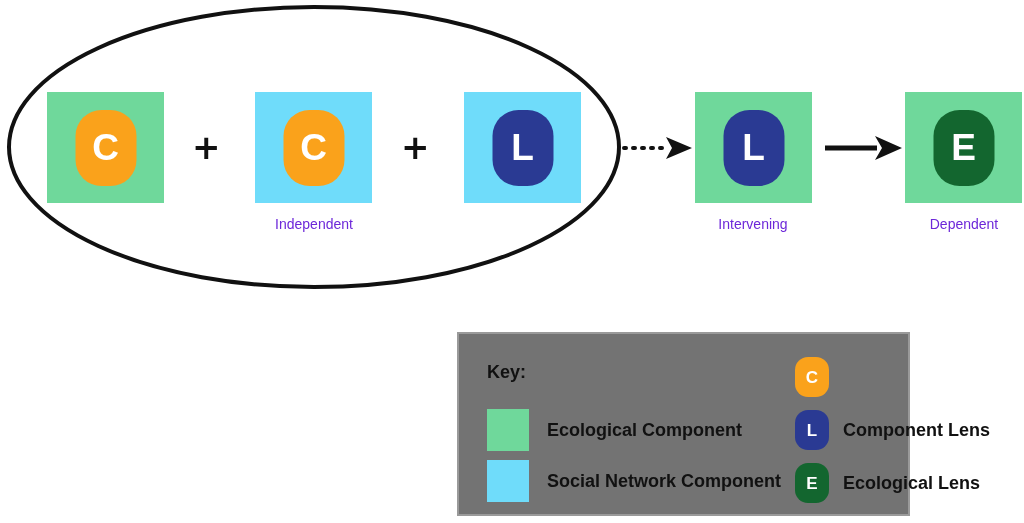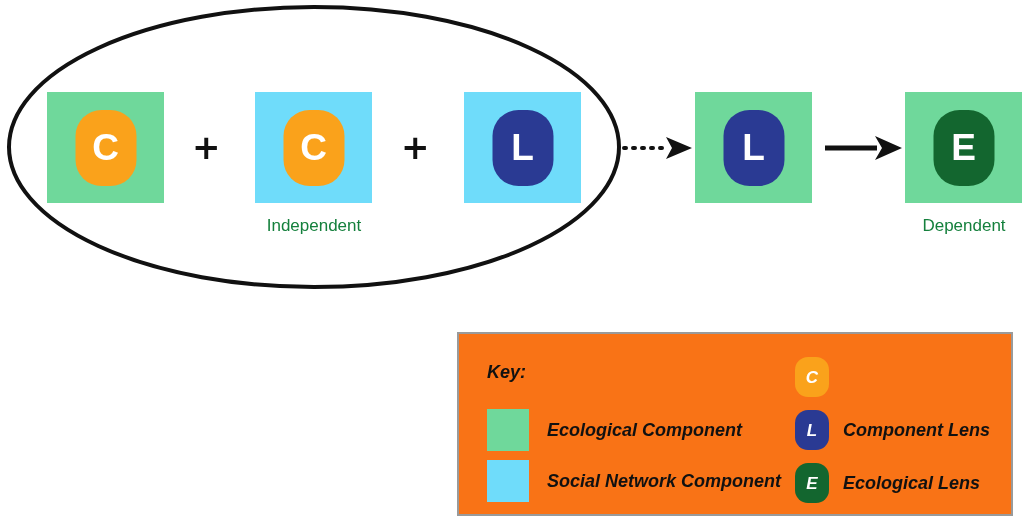--- a/index.html
+++ b/index.html
@@ -64,40 +64,39 @@
     font-size: 34px;
     font-weight: bold;
     color: #111111;
     line-height: 1;
     font-family: "DejaVu Sans", sans-serif;
   }
 
   
   .row-label {
     position: absolute;
-    font-size: 17px;
-    color: #15803d;
+    font-size: 14px;
+    color: #6d28d9;
     text-align: center;
     white-space: nowrap;
   }
 
   
   .arrow-svg { position: absolute; }
 
   
   #legend-box {
     position: absolute;
     left: 457px;
     top: 332px;
-    width: 556px;
+    width: 453px;
     height: 184px;
     border: 2px solid #9a9a9a;
-    background: #f97316;
+    background: #737373;
     box-sizing: border-box;
-    font-style: italic;
   }
   #legend-title {
     position: absolute;
     left: 28px;
     top: 28px;
     font-size: 18px;
     font-weight: bold;
     color: #111111;
   }
   .legend-swatch-row {
@@ -179,20 +178,21 @@
 
   <svg class="arrow-svg" style="left:622px; top:132px;" width="72" height="32" viewBox="0 0 72 32" xmlns="http://www.w3.org/2000/svg">
     <line x1="2" y1="16" x2="44" y2="16" stroke="#111111" stroke-width="4" stroke-linecap="round" stroke-dasharray="2 7"></line>
     <path d="M 44 5 L 70 16 L 44 27 L 50 16 Z" fill="#111111"></path>
   </svg>
 
   <div class="component-box eco" style="left:695px; top:92px;">
     <div class="lens-badge landscape">L</div>
   </div>
 
+  <div class="row-label" style="left:673px; top:216px; width:160px;">Intervening</div>
 
   <svg class="arrow-svg" style="left:823px; top:132px;" width="80" height="32" viewBox="0 0 80 32" xmlns="http://www.w3.org/2000/svg">
     <line x1="2" y1="16" x2="54" y2="16" stroke="#111111" stroke-width="5"></line>
     <path d="M 52 4 L 79 16 L 52 28 L 59 16 Z" fill="#111111"></path>
   </svg>
 
   <div class="component-box eco" style="left:905px; top:92px;">
     <div class="lens-badge ecosystem">E</div>
   </div>
 

